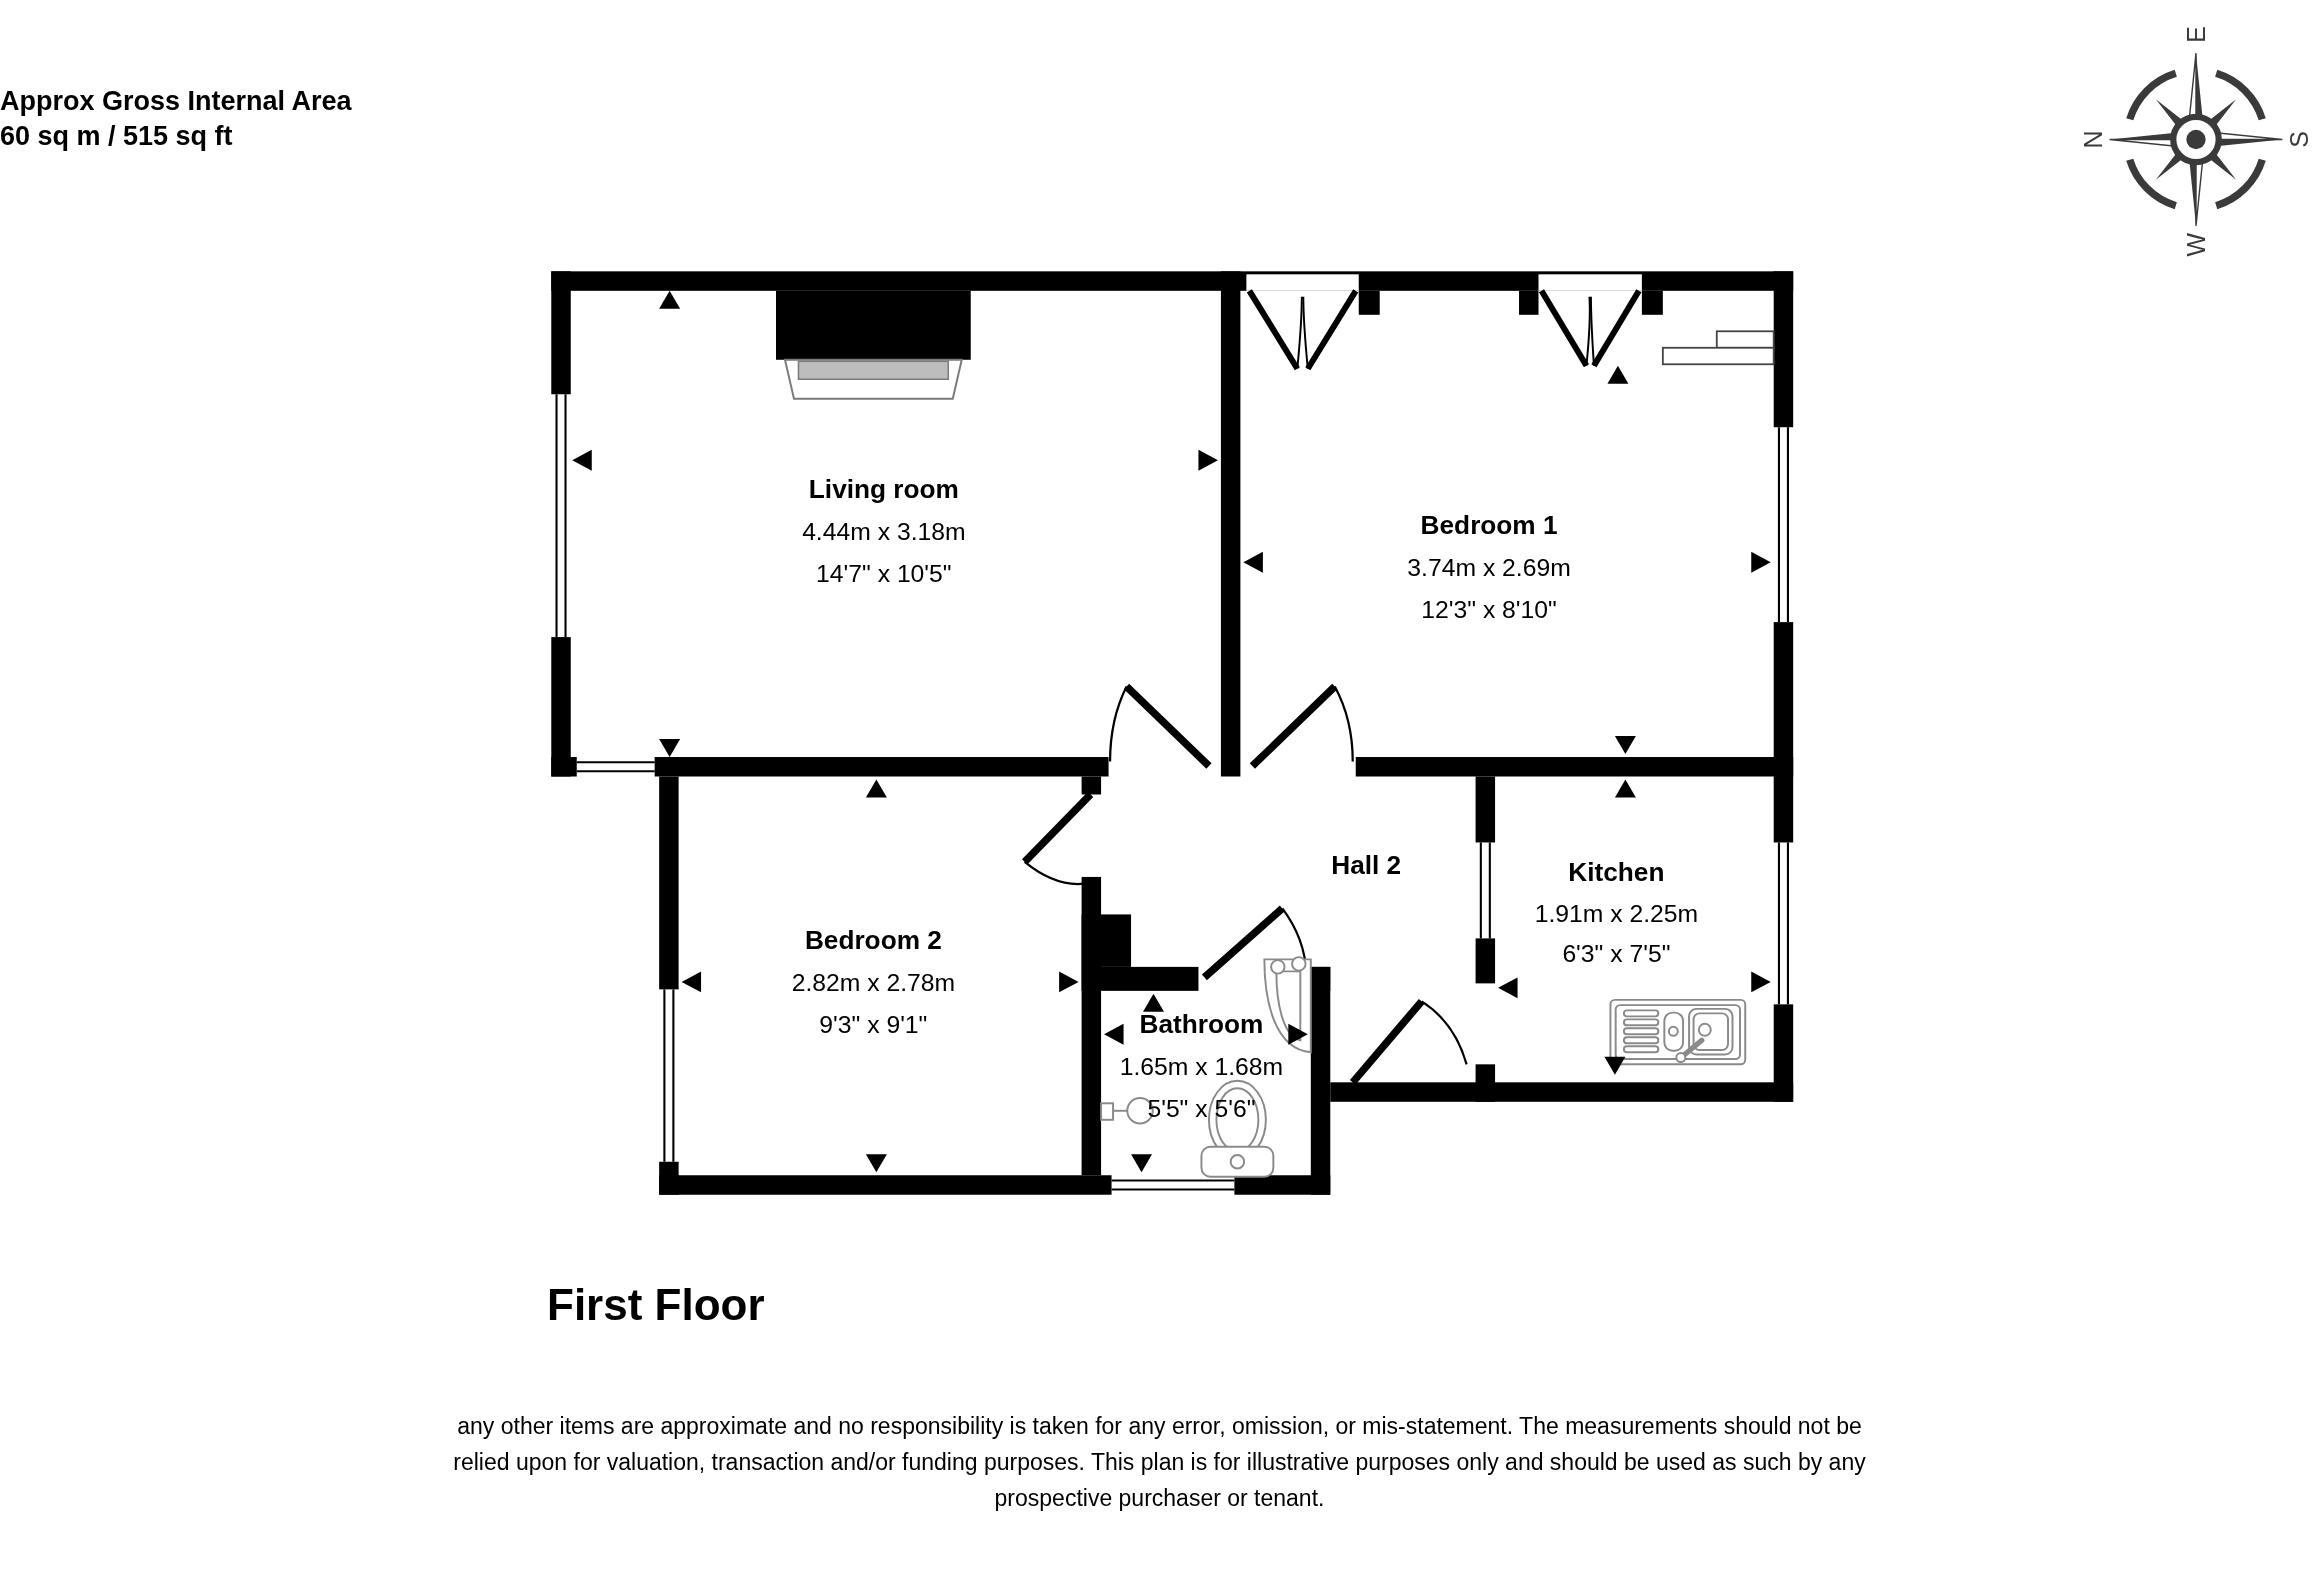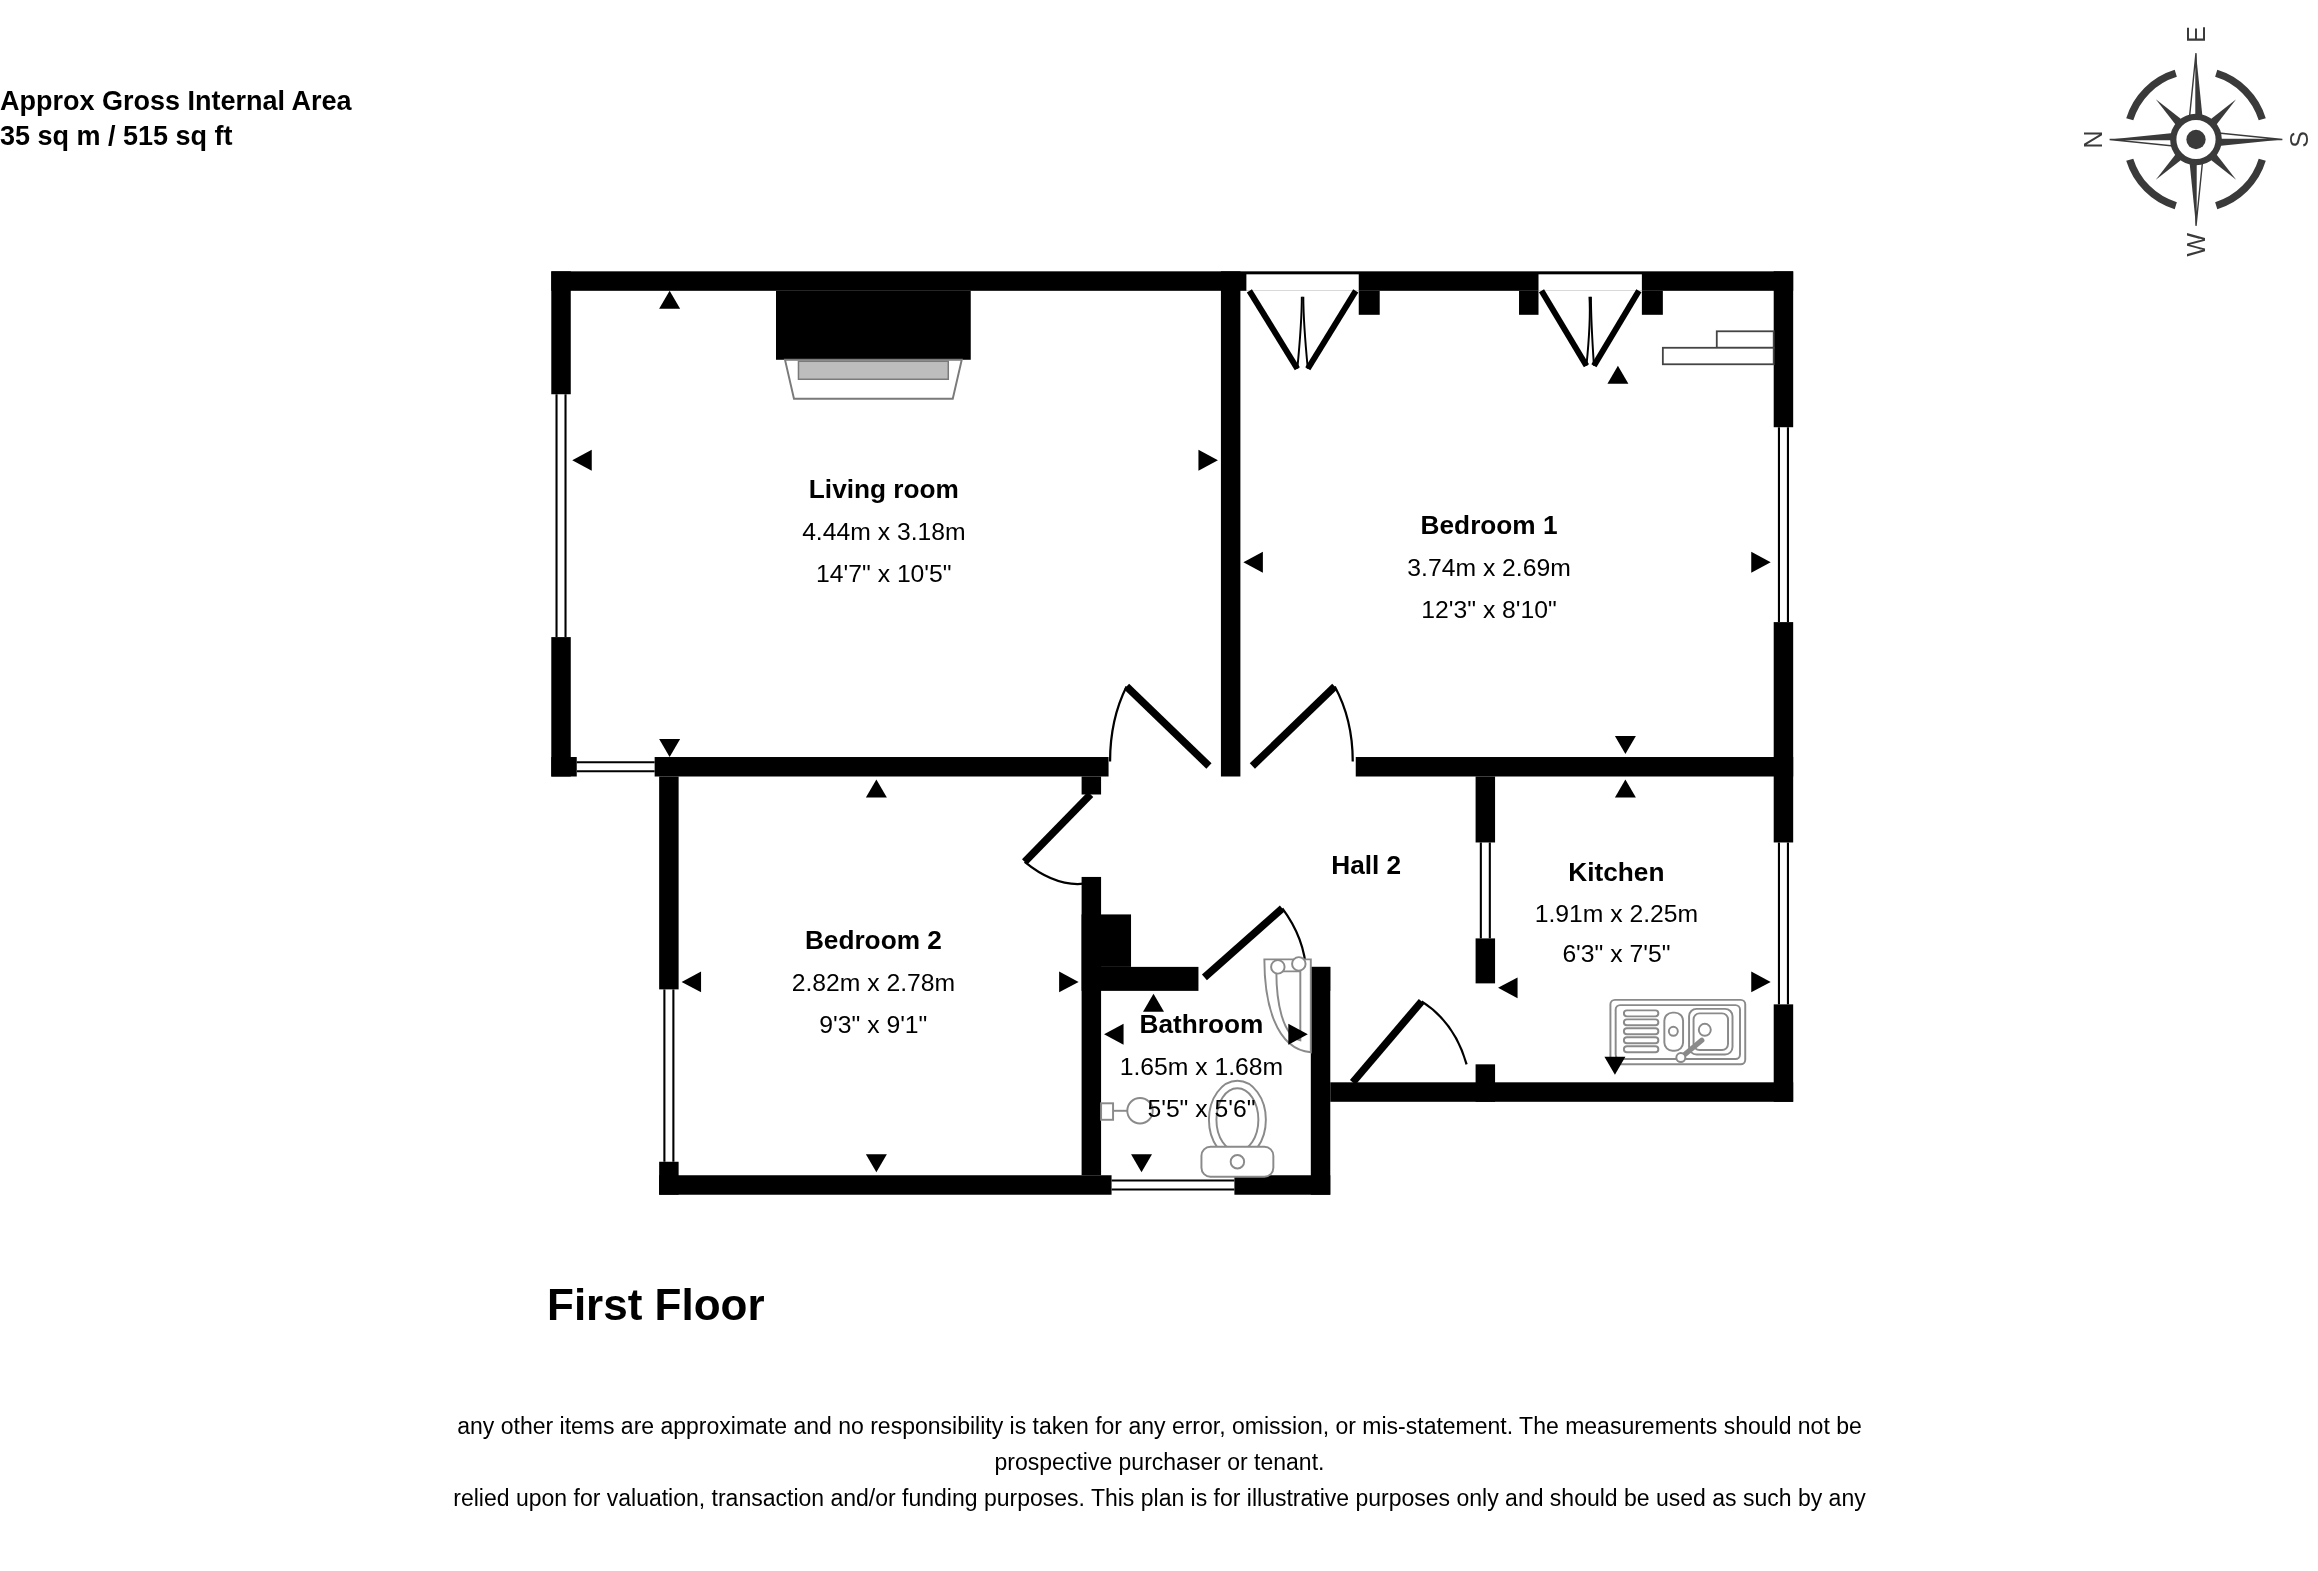--- a/index.html
+++ b/index.html
@@ -26,21 +26,21 @@
   .compass-part{fill:#3a3a3a;}
   .compass-letter{font-size:44px;fill:#3a3a3a;}
 </style>
 </head>
 <body>
 
 <div id="stage">
 
   <div class="title-block">
     <div>Approx Gross Internal Area</div>
-    <div>35 sq m / 515 sq ft</div>
+    <div>60 sq m / 515 sq ft</div>
   </div>
 
   <svg class="compass-svg" width="250" height="261" viewBox="-220 -220 440 440">
     <g transform="rotate(-90)">
 
       <g fill="none" stroke="#3a3a3a" stroke-width="13">
         <path d="M116.6 -35.6 A122 122 0 0 0 35.6 -116.6"></path>
         <path transform="rotate(90)" d="M116.6 -35.6 A122 122 0 0 0 35.6 -116.6"></path>
         <path transform="rotate(180)" d="M116.6 -35.6 A122 122 0 0 0 35.6 -116.6"></path>
         <path transform="rotate(270)" d="M116.6 -35.6 A122 122 0 0 0 35.6 -116.6"></path>
@@ -281,18 +281,18 @@
       <text class="room-dim" x="1079" y="615">1.91m x 2.25m</text>
       <text class="room-dim" x="1079" y="642">6'3" x 7'5"</text>
     </g>
     <text class="hall-name" x="912" y="583" text-anchor="middle">Hall 2</text>
   </svg>
 
   <div class="floor-label">First Floor</div>
 
   <div class="disclaimer">
     <div>any other items are approximate and no responsibility is taken for any error, omission, or mis-statement. The measurements should not be</div>
+    <div>relied upon for valuation, transaction and/or funding purposes. This plan is for illustrative purposes only and should be used as such by any</div>
     <div>prospective purchaser or tenant.</div>
-    <div>relied upon for valuation, transaction and/or funding purposes. This plan is for illustrative purposes only and should be used as such by any</div>
   </div>
 
 </div>
 
 
 </body></html>

